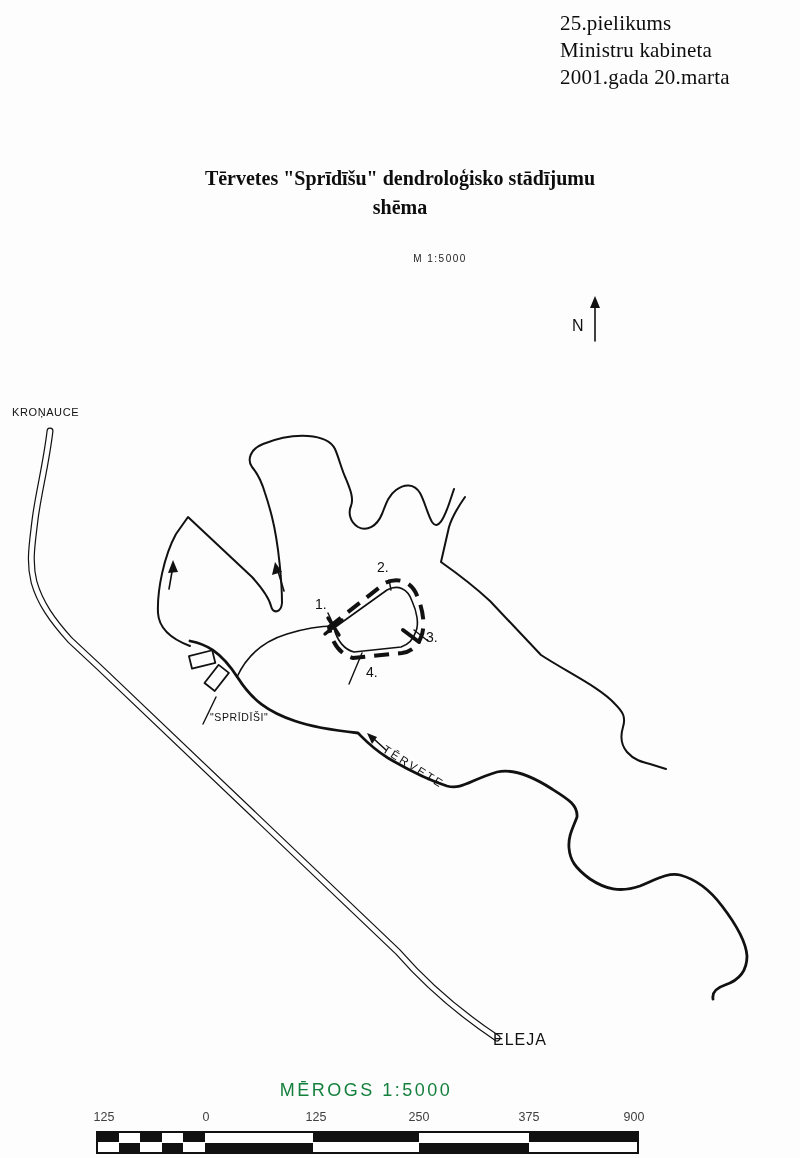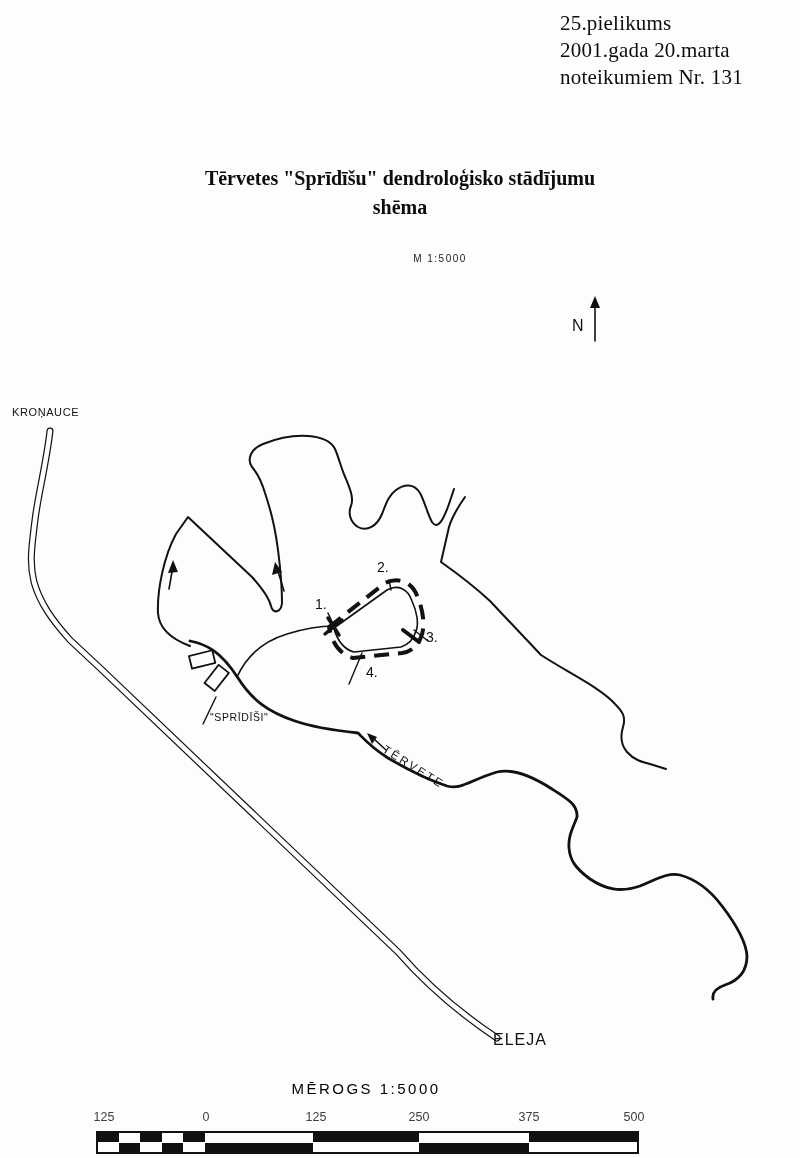--- a/index.html
+++ b/index.html
@@ -11,21 +11,21 @@
   .header{left:560px;top:10px;font-size:21px;line-height:27px;letter-spacing:.2px;}
   
   .title-wrap{left:0;top:164px;width:800px;text-align:center;}
   .title-line{font-weight:bold;font-size:20px;line-height:29px;}
   .m-scale{left:0;top:253px;width:800px;text-align:center;font-size:10px;letter-spacing:1.5px;color:#222;margin-left:40px;}
   
   .maplabel{font-size:11px;letter-spacing:.6px;white-space:nowrap;color:#111;}
   .ptlabel{font-size:14px;color:#111;}
   .n-label{font-size:16px;color:#111;}
   
-  .merogs{left:146px;top:1080px;width:440px;text-align:center;font-size:15px;letter-spacing:2.5px;color:#000000;}
+  .merogs{left:146px;top:1080px;width:440px;text-align:center;font-size:18px;letter-spacing:2.5px;color:#15803d;}
   .tick{top:1110px;font-size:12.5px;transform:translateX(-50%);color:#404040;}
   .metri{left:644px;top:1188px;font-size:13px;letter-spacing:2px;color:#111;}
   .bar{left:96px;top:1131px;width:543px;height:23px;border:2px solid #111;background:#fff;box-sizing:border-box;}
   .bar-row{position:absolute;left:0;width:100%;height:9px;display:flex;}
   .bar-row.r1{top:0;}
   .bar-row.r2{bottom:0;}
   .cell{height:100%;}
   .b{background:#111;} .w{background:#fff;}
   svg{position:absolute;left:0;top:0;}
 </style>
@@ -87,22 +87,22 @@
   <g fill="#111" stroke="none">
     <polygon points="173,560 168,573 178,572"></polygon>
     <polygon points="275,562 272,575 282,572"></polygon>
     <polygon points="367,733 377,737 372,744"></polygon>
     <polygon points="595,296 590,308 600,308"></polygon>
   </g>
 </svg>
 
 <div class="abs header serif">
   <div>25.pielikums</div>
+  <div>Ministru kabineta</div>
   <div>2001.gada 20.marta</div>
-  <div>noteikumiem Nr. 131</div>
 </div>
 
 <div class="abs title-wrap serif">
   <div class="title-line">Tērvetes "Sprīdīšu" dendroloģisko stādījumu</div>
   <div class="title-line">shēma</div>
 </div>
 <div class="abs m-scale">M 1:5000</div>
 
 <div class="abs n-label" style="left:572px;top:317px;">N</div>
 
@@ -116,21 +116,21 @@
 <div class="abs ptlabel" style="left:426px;top:629px;">3.</div>
 <div class="abs ptlabel" style="left:366px;top:664px;">4.</div>
 
 <div class="abs merogs">MĒROGS 1:5000</div>
 
 <span class="abs tick" style="left:104px;">125</span>
 <span class="abs tick" style="left:206px;">0</span>
 <span class="abs tick" style="left:316px;">125</span>
 <span class="abs tick" style="left:419px;">250</span>
 <span class="abs tick" style="left:529px;">375</span>
-<span class="abs tick" style="left:634px;">500</span>
+<span class="abs tick" style="left:634px;">900</span>
 
 <div class="abs bar">
   <div class="bar-row r1">
     <div class="cell b" style="width:21px;"></div>
       <div class="cell w" style="width:21px;"></div>
     <div class="cell b" style="width:22px;"></div>
       <div class="cell w" style="width:21px;"></div>
     <div class="cell b" style="width:22px;"></div>
     <div class="cell w" style="width:108px;"></div>
     <div class="cell b" style="width:106px;"></div>

